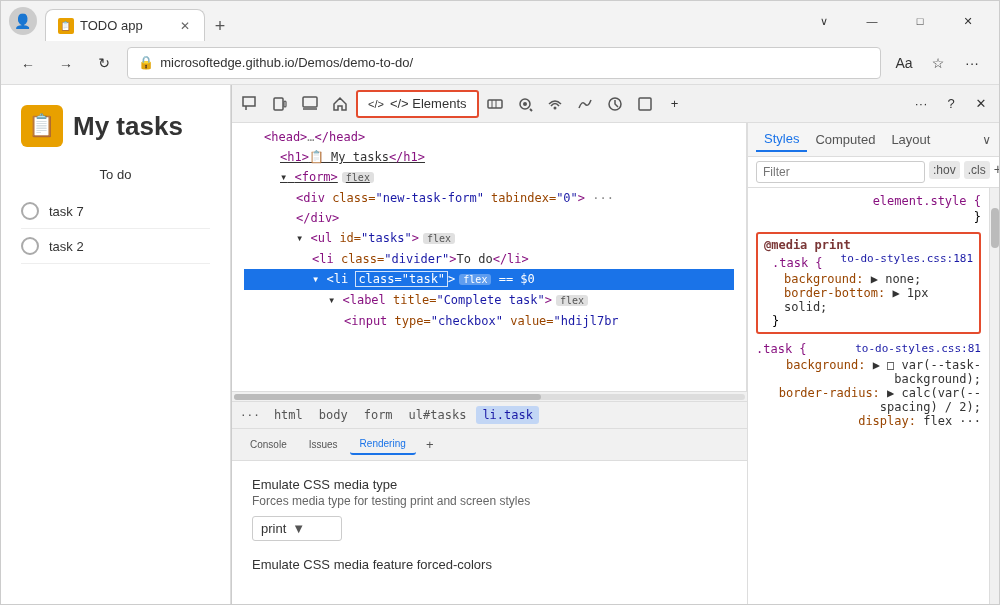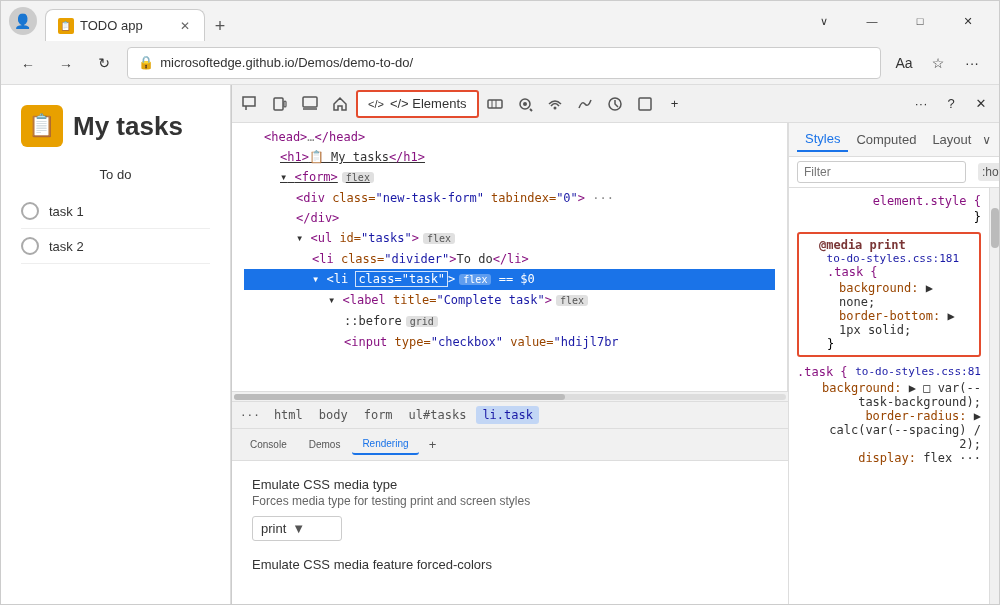--- a/index.html
+++ b/index.html
@@ -85,29 +85,29 @@
     .rendering-panel { padding: 16px 20px; font-size: 13px; color: #333; background: #fff; }
     .rendering-section { margin-bottom: 16px; }
     .rendering-label { font-size: 13px; color: #333; margin-bottom: 2px; }
     .rendering-sublabel { font-size: 12px; color: #666; margin-bottom: 8px; }
     .rendering-select { display: flex; align-items: center; }
     .select-box { display: flex; align-items: center; border: 1px solid #ccc; border-radius: 3px; padding: 4px 8px; background: #fff; cursor: pointer; gap: 6px; font-size: 13px; color: #333; min-width: 90px; }
     .select-arrow { color: #555; }
     .styles-tabs { display: flex; align-items: center; padding: 4px 8px; border-bottom: 1px solid #ddd; background: #f5f5f5; }
     .s-tab { padding: 4px 8px; cursor: pointer; font-size: 13px; color: #555; }
     .s-tab.active { color: #1a73e8; border-bottom: 2px solid #1a73e8; }
-    .styles-filter { display: flex; align-items: center; padding: 4px 8px; border-bottom: 1px solid #ddd; gap: 12px; }
+    .styles-filter { display: flex; align-items: flex-start; padding: 4px 8px; border-bottom: 1px solid #ddd; gap: 4px; }
     .filter-input { flex: 1; border: 1px solid #ccc; border-radius: 3px; padding: 3px 6px; font-size: 12px; }
     .filter-pseudo { color: #555; font-size: 12px; padding: 2px 4px; cursor: pointer; background: #e8e8e8; border-radius: 3px; }
     .styles-content { padding: 4px 8px; font-family: 'Consolas', monospace; font-size: 12px; }
     .style-rule { margin-bottom: 8px; text-align: right; }
     .style-selector { color: #881280; margin-bottom: 2px; }
     .style-prop { padding-left: 12px; color: #333; }
     .style-name { color: #994500; }
-    .media-rule { border: 2px solid #e44c2e; border-radius: 3px; padding: 4px 20px; margin-bottom: 8px; }
+    .media-rule { border: 2px solid #e44c2e; border-radius: 3px; padding: 4px 6px; margin-bottom: 8px; }
     .scroll-track { width: 10px; background: #f0f0f0; border-left: 1px solid #ddd; position: relative; }
     .scroll-thumb { width: 8px; height: 40px; background: #bbb; border-radius: 4px; position: absolute; top: 20px; left: 1px; }
   </style>
 </head>
 <body>
 
 <div class="browser-window">
 
   <div class="title-bar">
     <div class="title-bar-profile">👤</div>
@@ -145,21 +145,21 @@
   <div class="main-area">
 
     <div class="app-area">
       <div class="app-header">
         <div class="app-icon">📋</div>
         <span class="app-title">My tasks</span>
       </div>
       <div class="section-label">To do</div>
       <div class="task-item">
         <div class="task-circle"></div>
-        <span>task 1</span>
+        <span>task 7</span>
       </div>
       <div class="task-item">
         <div class="task-circle"></div>
         <span>task 2</span>
       </div>
     </div>
 
     <div class="devtools">
 
       <div class="devtools-toolbar">
@@ -270,23 +270,20 @@
             </div>
 
             <div class="html-line indent-4 selected">
               <span class="arrow" style="color:white;">▾</span> <span style="color:white;">&lt;li </span><span style="border:1px solid rgba(255,255,255,0.8); padding:0 2px; color:white;">class=<span style="color:white;">"task"</span></span><span style="color:white;">&gt;</span><span class="badge">flex</span> <span style="color:rgba(255,255,255,0.7);">== $0</span>
             </div>
 
             <div class="html-line indent-5">
               <span class="arrow">▾</span> <span class="tag">&lt;label</span> <span class="attr-name">title=</span><span class="attr-value">"Complete task"</span><span class="tag">&gt;</span><span class="badge">flex</span>
             </div>
 
-            <div class="html-line indent-6">
-              <span class="text-content">::before</span><span class="badge">grid</span>
-            </div>
 
             <div class="html-line indent-6">
               <span class="tag">&lt;input</span> <span class="attr-name">type=</span><span class="attr-value">"checkbox"</span> <span class="attr-name">value=</span><span class="attr-value">"hdijl7br</span>
             </div>
 
             <div class="html-line indent-6">
                 
             </div>
           </div>
 
@@ -300,21 +297,21 @@
             <span style="color:#555; font-size:11px; margin-right:4px;">···</span>
             <span class="bc-item">html</span>
             <span class="bc-item">body</span>
             <span class="bc-item">form</span>
             <span class="bc-item">ul#tasks</span>
             <span class="bc-item active">li.task</span>
           </div>
 
           <div class="bottom-tabs">
             <span class="btm-tab">Console</span>
-            <span class="btm-tab">Demos</span>
+            <span class="btm-tab">Issues</span>
             <span class="btm-tab active">Rendering</span>
             <span class="btm-add">+</span>
           </div>
 
           <div class="rendering-panel">
             <div class="rendering-section">
               <div class="rendering-label">Emulate CSS media type</div>
               <div class="rendering-sublabel">Forces media type for testing print and screen styles</div>
               <div class="rendering-select">
                 <div class="select-box">
@@ -322,21 +319,21 @@
                   <span class="select-arrow">▼</span>
                 </div>
               </div>
             </div>
             <div class="rendering-section">
               <div class="rendering-label">Emulate CSS media feature forced-colors</div>
             </div>
           </div>
         </div>
 
-        <div style="width:210px; display:flex; flex-direction:column; overflow:hidden;">
+        <div style="width:251px; display:flex; flex-direction:column; overflow:hidden;">
 
           <div class="styles-tabs">
             <span class="s-tab active">Styles</span>
             <span class="s-tab">Computed</span>
             <span class="s-tab">Layout</span>
             <div style="flex:1"></div>
             <span style="font-size:12px; cursor:pointer; color:#555;">∨</span>
           </div>
 
           <div class="styles-filter">

